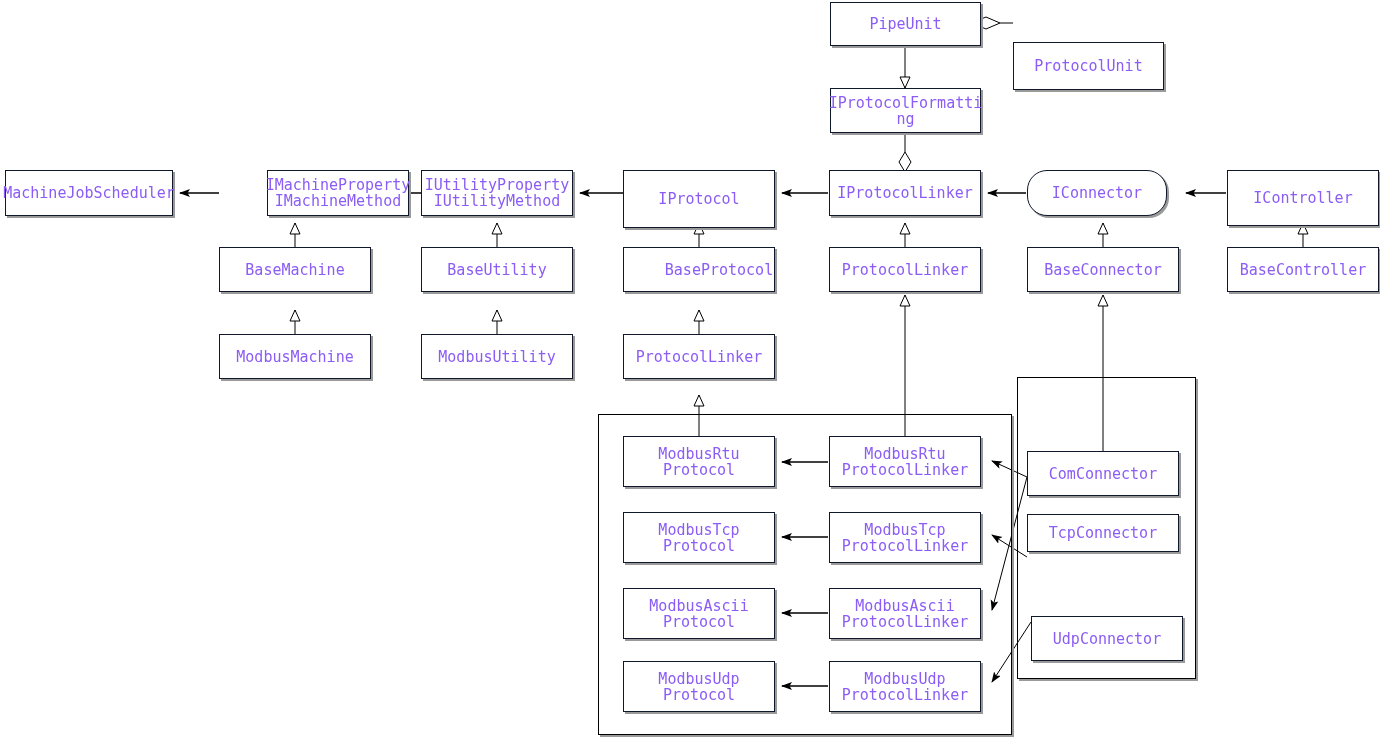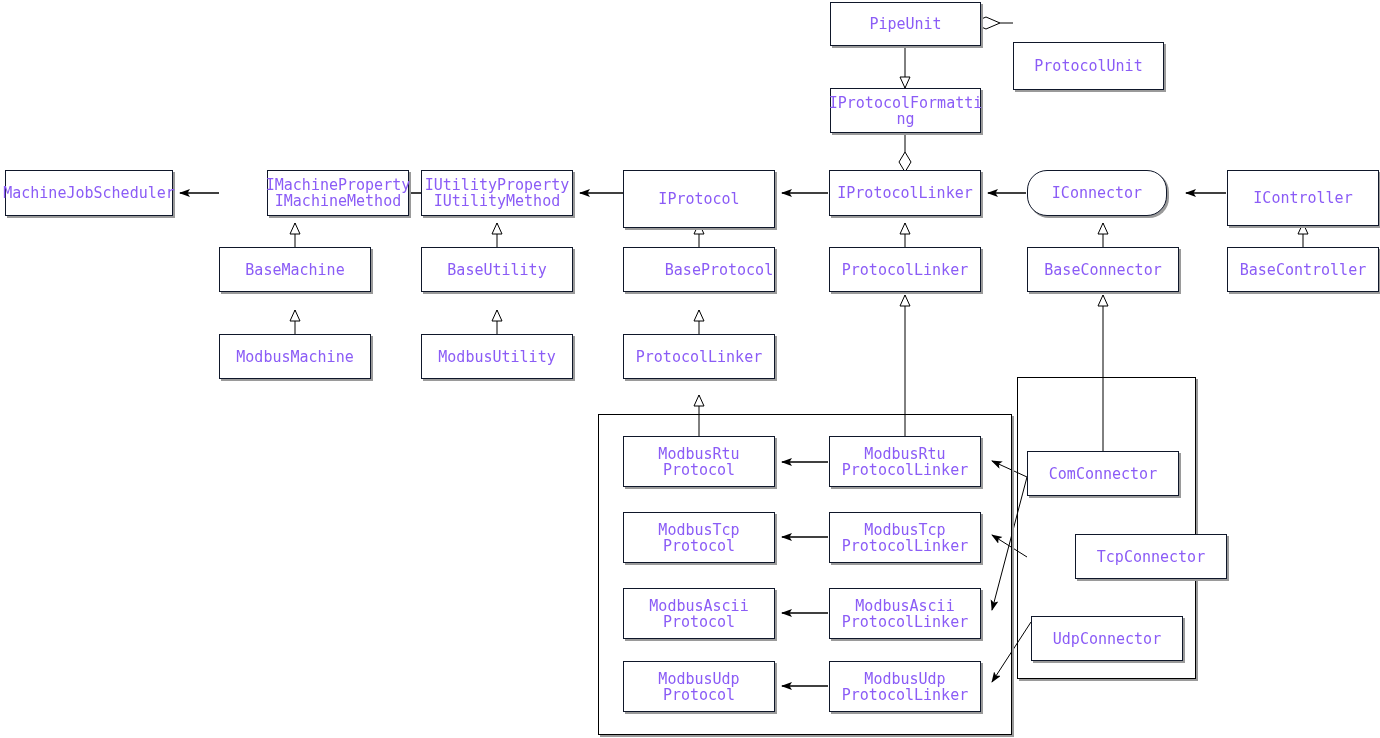--- a/index.html
+++ b/index.html
@@ -190,16 +190,16 @@
   <div class="node" style="left:829px;top:436px;width:152px;height:51px;">ModbusRtu
 ProtocolLinker</div>
   <div class="node" style="left:829px;top:512px;width:152px;height:51px;">ModbusTcp
 ProtocolLinker</div>
   <div class="node" style="left:829px;top:588px;width:152px;height:51px;">ModbusAscii
 ProtocolLinker</div>
   <div class="node" style="left:829px;top:661px;width:152px;height:51px;">ModbusUdp
 ProtocolLinker</div>
 
   <div class="node" style="left:1027px;top:451px;width:152px;height:45px;">ComConnector</div>
-  <div class="node" style="left:1027px;top:534px;width:152px;height:45px;margin-left:48px;">TcpConnector</div>
+  <div class="node" style="left:1027px;top:514px;width:152px;height:38px;">TcpConnector</div>
   <div class="node" style="left:1031px;top:616px;width:152px;height:45px;">UdpConnector</div>
 
 </div>
 
 </body></html>

